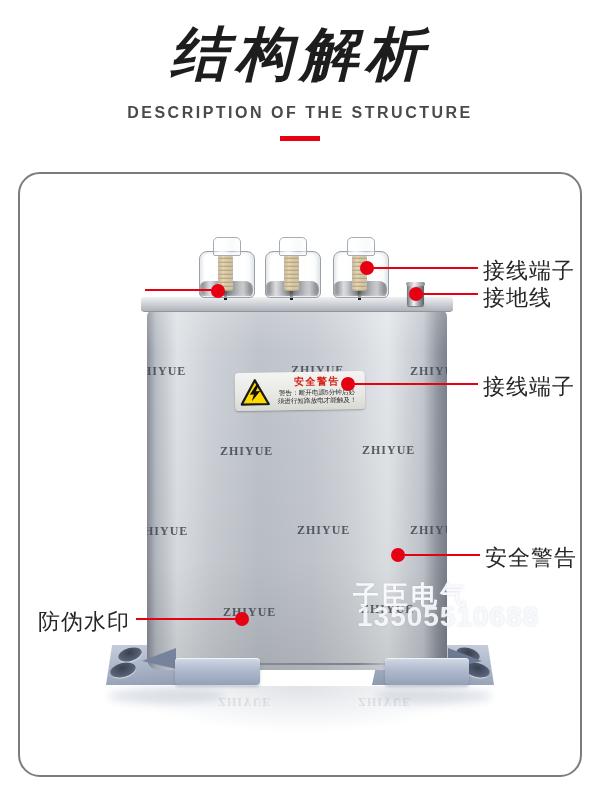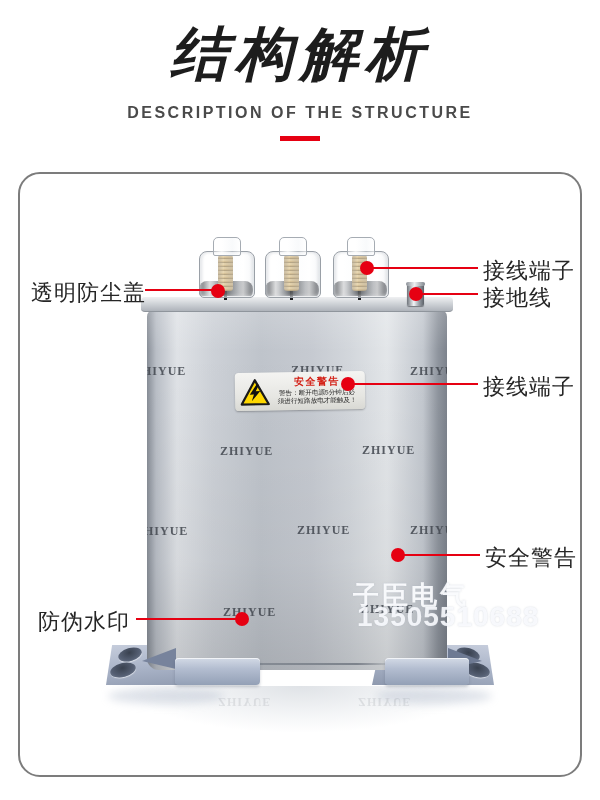--- a/index.html
+++ b/index.html
@@ -177,21 +177,20 @@
   </div>
 
   <div class="gusset l"></div>
   <div class="gusset r"></div>
   <div class="clamp" style="left:175px;width:85px;"></div>
   <div class="clamp" style="left:385px;width:84px;"></div>
 
   <div class="seller-name">子臣电气</div>
   <div class="seller-phone">13505510688</div>
 
-  <div class="ann-label" style="left:31px;top:278px;">透明防尘盖</div>
   <div class="ann-line" style="left:145px;top:289px;width:73px;"></div>
   <div class="ann-dot" style="left:211px;top:284px;"></div>
 
   <div class="ann-label" style="left:38px;top:607px;">防伪水印</div>
   <div class="ann-line" style="left:136px;top:618px;width:106px;"></div>
   <div class="ann-dot" style="left:235px;top:612px;"></div>
 
   <div class="ann-label" style="left:483px;top:256px;">接线端子</div>
   <div class="ann-line" style="left:367px;top:267px;width:111px;"></div>
   <div class="ann-dot" style="left:360px;top:261px;"></div>

